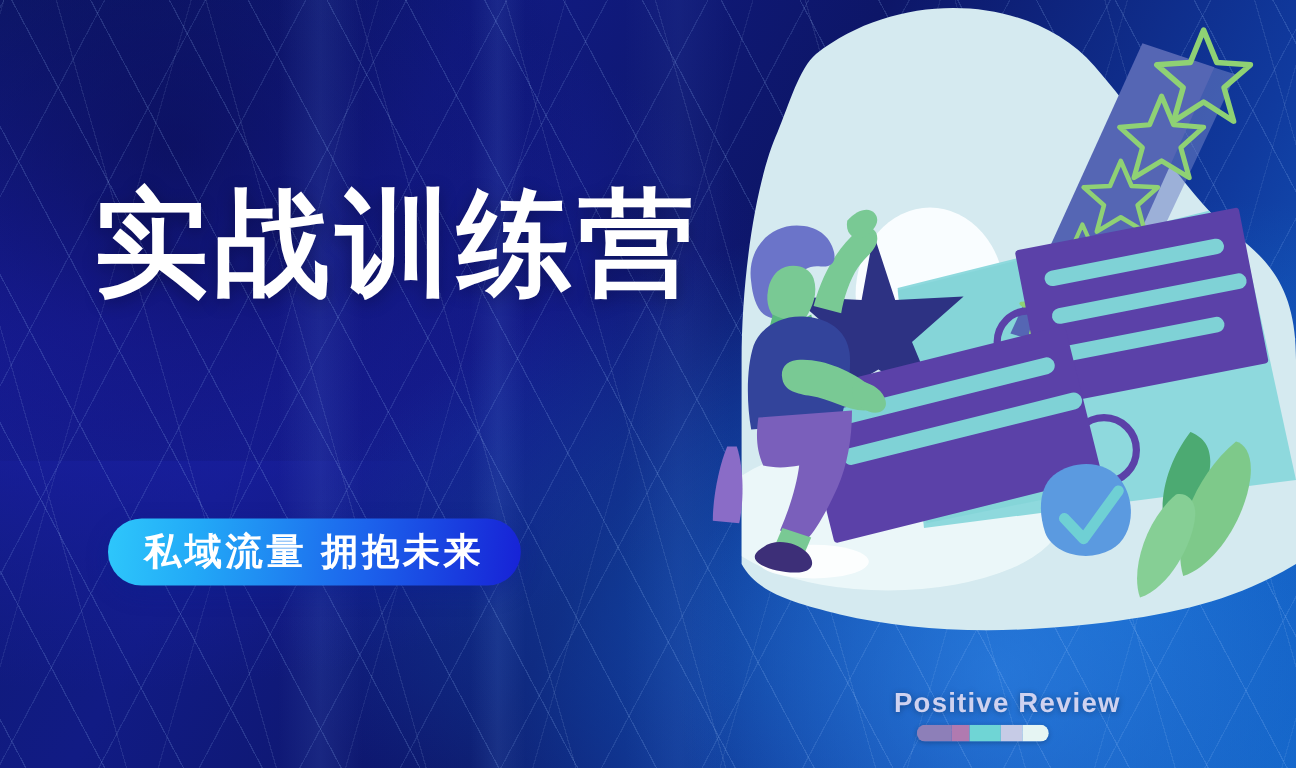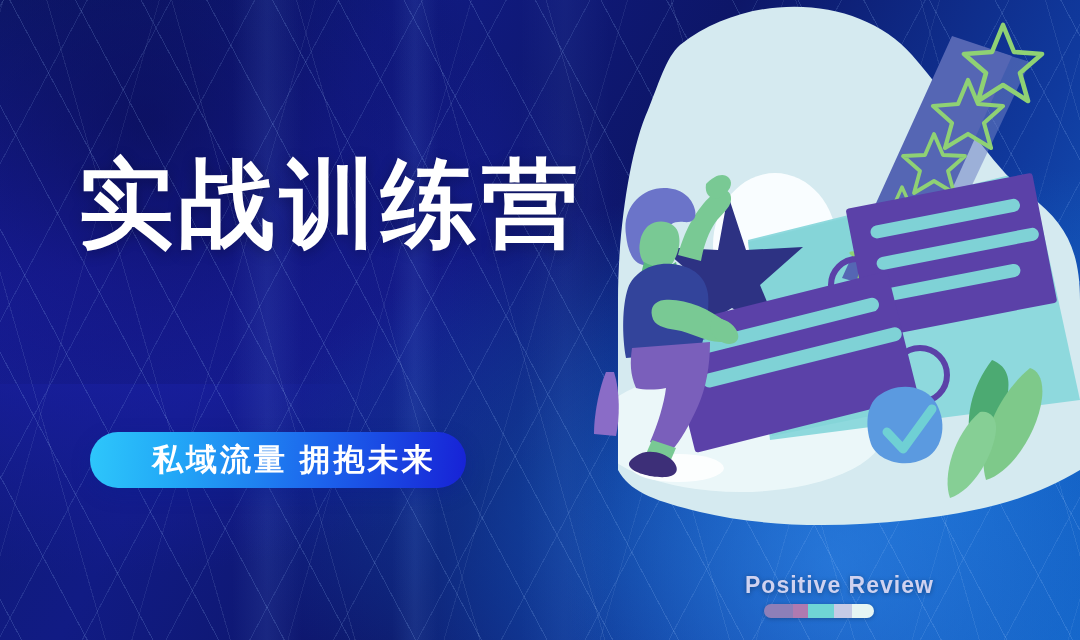--- a/index.html
+++ b/index.html
@@ -68,21 +68,21 @@
   .pill{
     position:absolute;left:90px;top:432px;
     height:56px;
     padding:0 30px;
     display:flex;align-items:center;
     border-radius:28px;
     background:linear-gradient(95deg,#2ec7fb 0%,#22a9f7 22%,#1c63ec 62%,#1722d6 100%);
     box-shadow:0 6px 18px rgba(10,30,140,.45);
   }
   .pill span{
-    color:#ffffff;font-size:31px;font-weight:bold;letter-spacing:3px;white-space:nowrap;margin-left:32px;
+    color:#ffffff;font-size:31px;font-weight:bold;letter-spacing:3px;white-space:nowrap;
   }
 
   
   .illus{position:absolute;left:560px;top:0;width:520px;height:640px;}
   .illus svg{display:block;width:100%;height:100%;}
 
   
   .caption{
     position:absolute;left:745px;top:572px;
     color:#cfd2f0;

